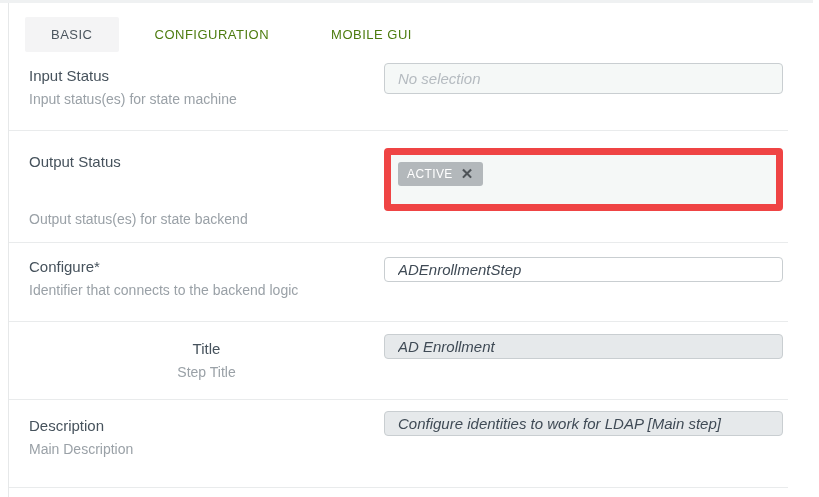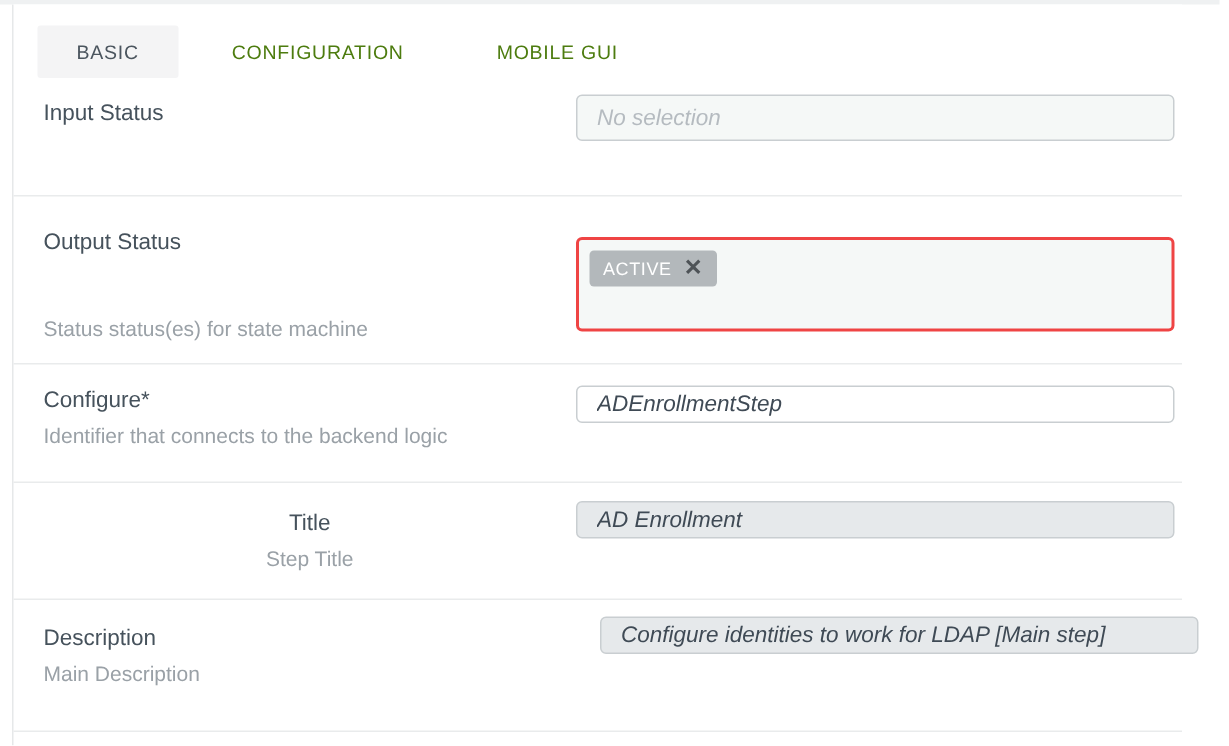--- a/index.html
+++ b/index.html
@@ -83,23 +83,23 @@
 
   
   .row-1 { height: 79px; }
   .row-1 .labels { padding-top: 13px; }
   .row-1 .field-input { height: 31px; margin-top: 11px; }
 
   
   .row-2 { height: 112px; }
   .row-2 .labels { justify-content: space-between; padding-top: 20px; padding-bottom: 12px; }
   .multibox {
-    margin-top: 27px;
+    margin-top: 17px;
     height: 63px;
-    border: 2px solid #ef4444;
+    border: 7px solid #ef4444;
     border-radius: 4px;
     padding: 7px;
   }
   .tag {
     display: inline-flex;
     align-items: center;
     gap: 8px;
     background: #b3b8bb;
     color: #ffffff;
     font-size: 12px;
@@ -119,50 +119,51 @@
   .row-3 { height: 79px; }
   .row-3 .labels { padding-top: 13px; }
   .row-3 .field-input { height: 25px; margin-top: 14px; }
 
   
   .row-4 { height: 78px; }
   .row-4 .labels { padding-top: 16px; align-items: center; }
   .row-4 .field-input { height: 25px; margin-top: 12px; }
 
   
-  .row-5 { height: 88px; gap: 16px; }
+  .row-5 { height: 88px; }
   .row-5 .labels { padding-top: 15px; }
   .row-5 .field-input { height: 25px; margin-top: 11px; }
 </style>
 </head>
 <body>
 
 <div class="top-strip"></div>
 
 <div class="panel">
 
   <div class="tabs">
     <div class="tab active">BASIC</div>
     <div class="tab">CONFIGURATION</div>
     <div class="tab">MOBILE GUI</div>
   </div>
 
   <div class="row row-1">
     <div class="labels">
       <div class="label">Input Status</div>
+      <div class="help">Input status(es) for state machine</div>
     </div>
     <div class="control">
       <input type="text" class="field-input bg-light" placeholder="No selection" style="">
     </div>
   </div>
 
   <div class="row row-2">
     <div class="labels">
       <div class="label">Output Status</div>
-      <div class="help">Status status(es) for state machine</div>
+      <div class="help">Output status(es) for state backend</div>
     </div>
     <div class="control">
       <div class="multibox bg-light">
         <span class="tag">
           <span>ACTIVE</span>
           <span class="tag-x">✕</span>
         </span>
       </div>
     </div>
   </div>

